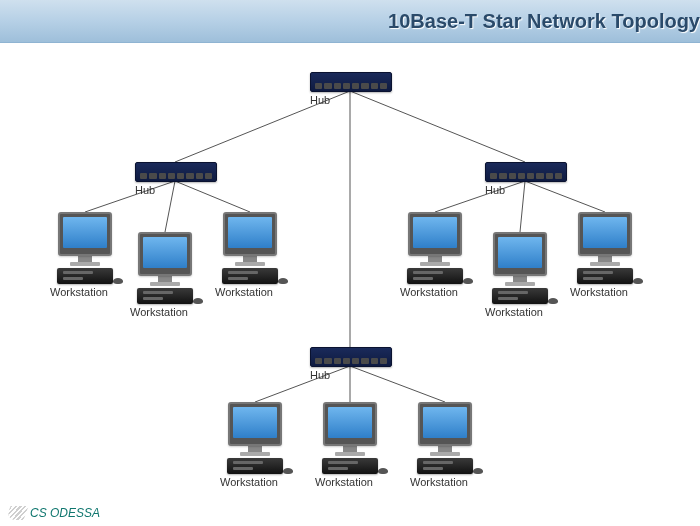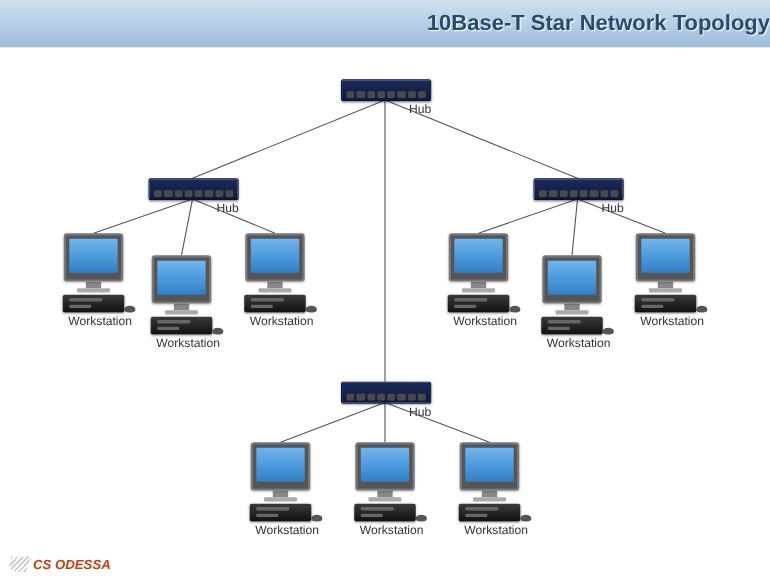--- a/index.html
+++ b/index.html
@@ -32,21 +32,21 @@
     left: 0; top: 42px;
     width: 700px; height: 484px;
   }
   svg.links {
     position: absolute;
     left: 0; top: 0;
     width: 700px; height: 484px;
   }
   .node {
     position: absolute;
-    text-align: right;
+    text-align: left;
   }
   .node-label {
     font-size: 11px;
     color: #333;
     margin-top: 2px;
     white-space: nowrap;
   }
   
   .hub-box {
     width: 80px; height: 18px;
@@ -119,22 +119,22 @@
     right: -10px; bottom: 0;
     width: 10px; height: 6px;
     background: #555;
     border-radius: 50% 50% 40% 40%;
   }
   .watermark {
     position: absolute;
     left: 8px; bottom: 6px;
     font-size: 12px;
     font-style: italic;
-    font-weight: bold;
-    color: #c2410c;
+    font-weight: normal;
+    color: #0f766e;
     display: flex;
     align-items: center;
     gap: 4px;
     justify-content: space-between;
   }
   .wm-wing {
     width: 18px; height: 14px;
     background: repeating-linear-gradient(120deg, #cfcfcf 0 2px, transparent 2px 4px);
     border-radius: 0 0 0 10px;
     transform: skewX(-20deg);

